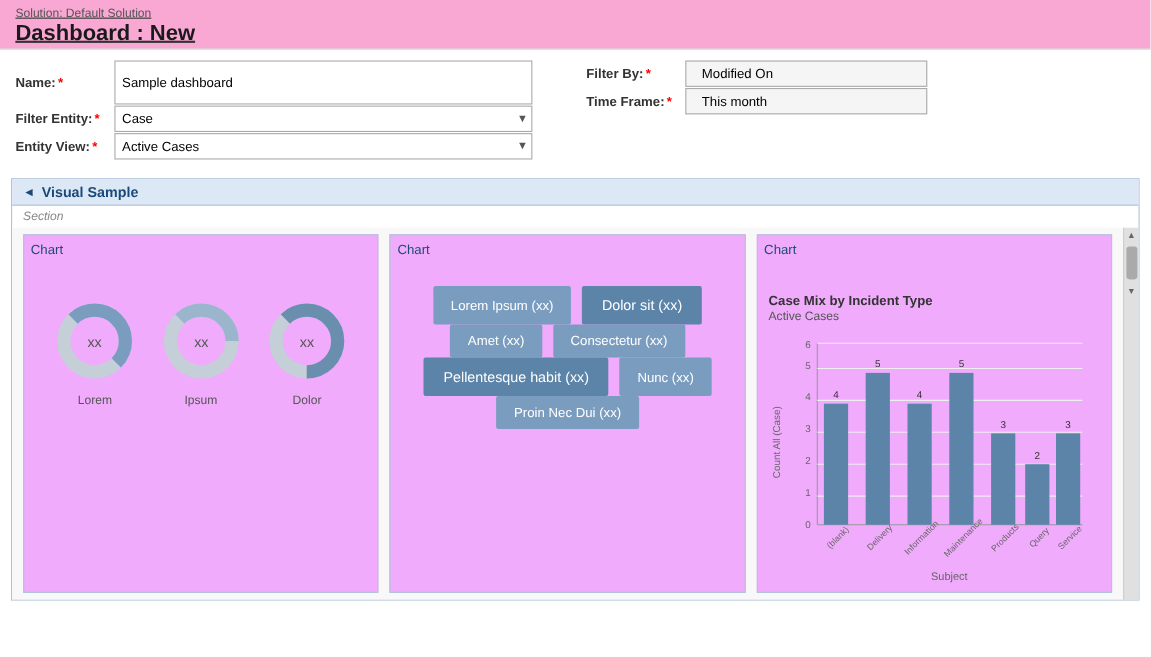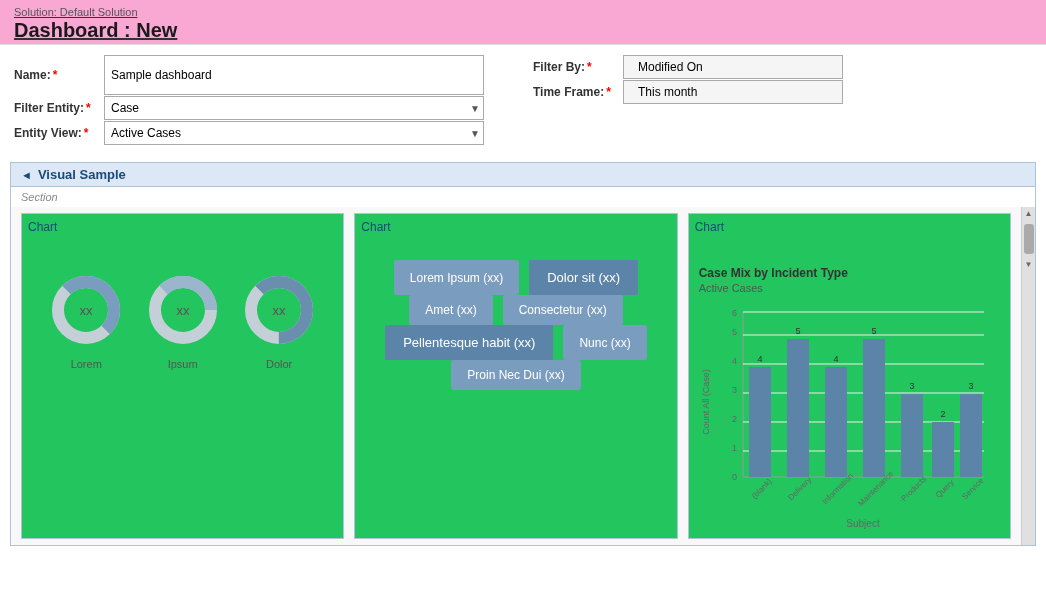--- a/index.html
+++ b/index.html
@@ -21,21 +21,21 @@
     .form-input-right { border: 1px solid #aaa; padding: 3px 14px; font-size: 12px; height: 24px; background: #f5f5f5; width: 220px; }
 
     .visual-filters-section { border: 1px solid #b0c4d8; margin: 6px 10px; }
     .vf-header { background: #dce8f5; padding: 4px 10px; display: flex; align-items: center; gap: 6px; font-weight: 600; font-size: 13px; color: #1a4a7a; border-bottom: 1px solid #b0c4d8; }
     .vf-arrow { font-size: 11px; color: #1a4a7a; }
 
     .section-label { padding: 4px 10px; font-size: 11px; color: #888; font-style: italic; }
 
     .charts-row { display: flex; gap: 0; padding: 6px 10px; background: #f8f8f8; }
 
-    .chart-panel { background: #22c55e; border: 1px solid #b0c4d8; flex: 1; margin-right: 10px; padding: 6px; min-height: 320px; }
+    .chart-panel { background: #f0abfc; border: 1px solid #b0c4d8; flex: 1; margin-right: 10px; padding: 6px; min-height: 320px; }
     .chart-panel:last-child { margin-right: 0; }
     .chart-header { font-size: 12px; color: #1a4a7a; margin-bottom: 6px; font-weight: 500; }
 
     
     .donut-area { display: flex; justify-content: space-around; align-items: center; padding: 30px 10px 10px; }
     .donut-item { display: flex; flex-direction: column; align-items: center; gap: 8px; }
     .donut-label { font-size: 11px; color: #555; }
     .donut-svg { display: block; }
 
     

